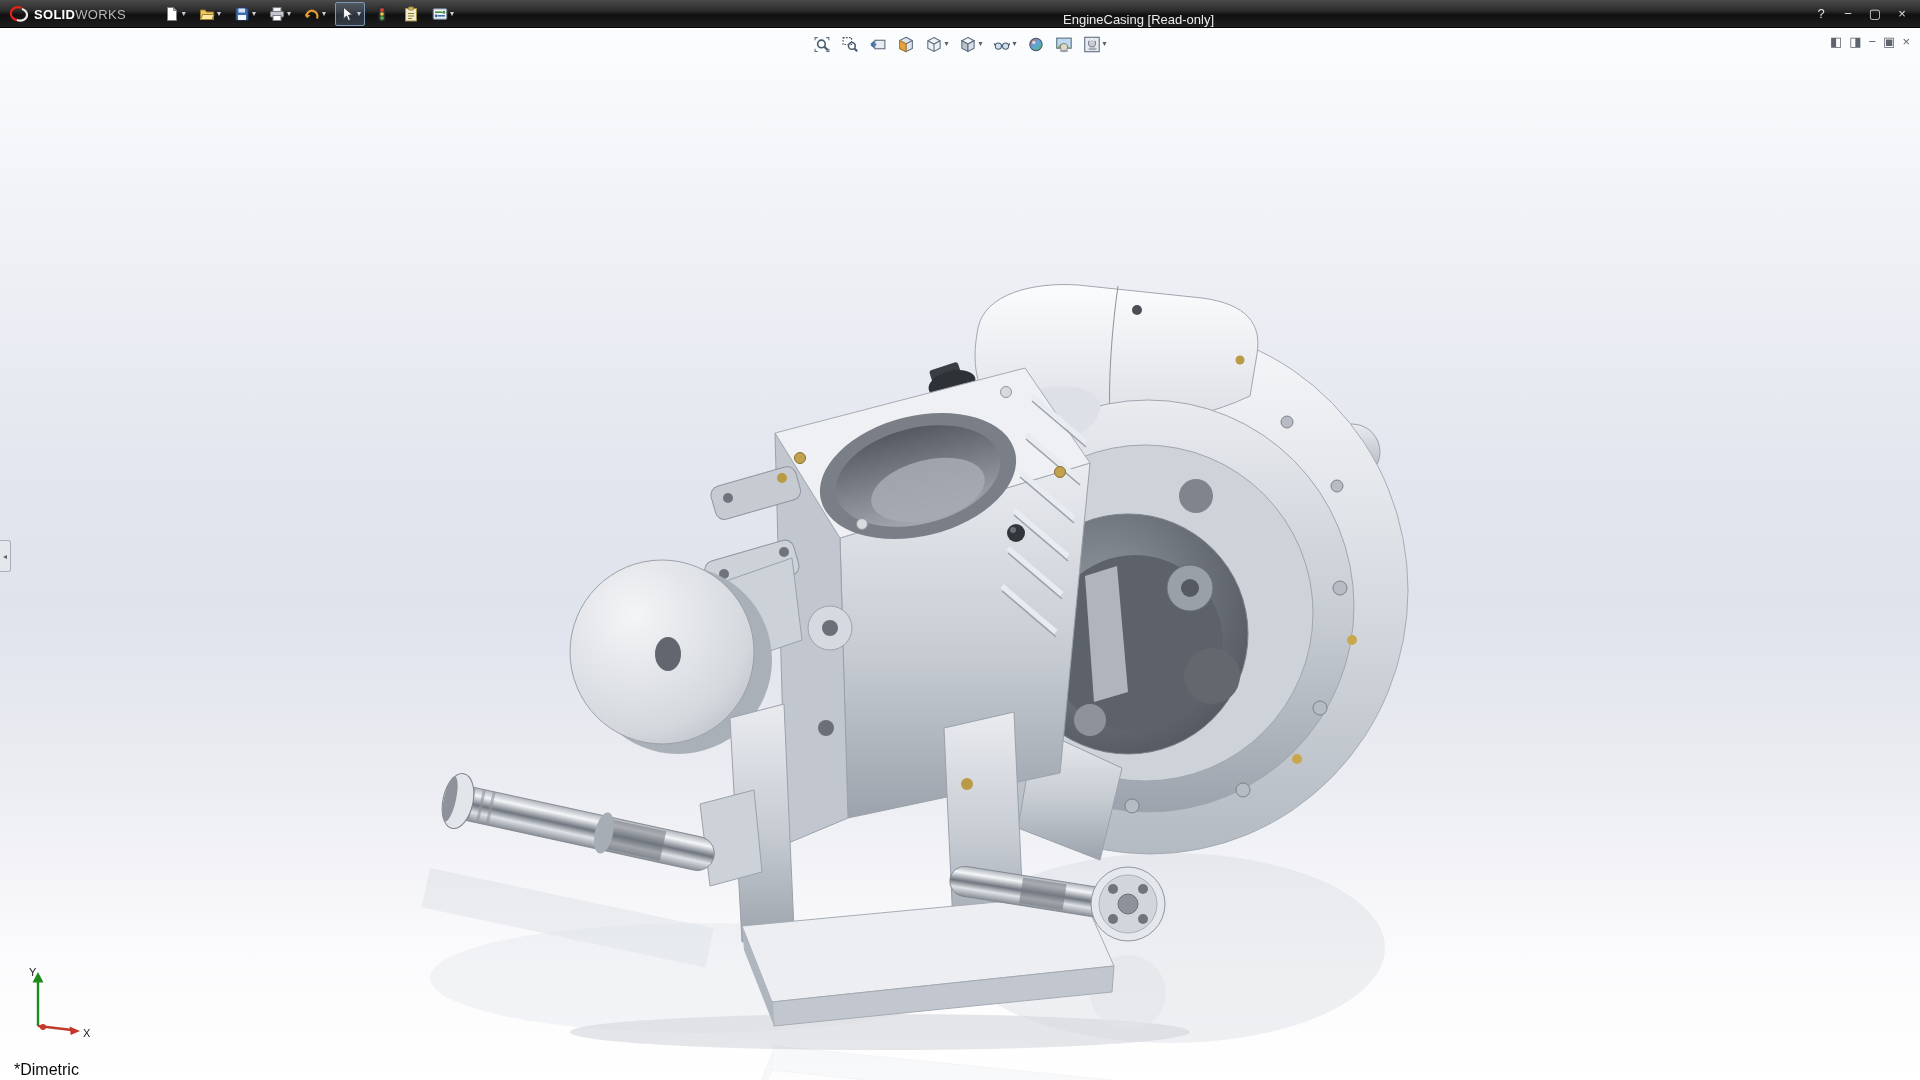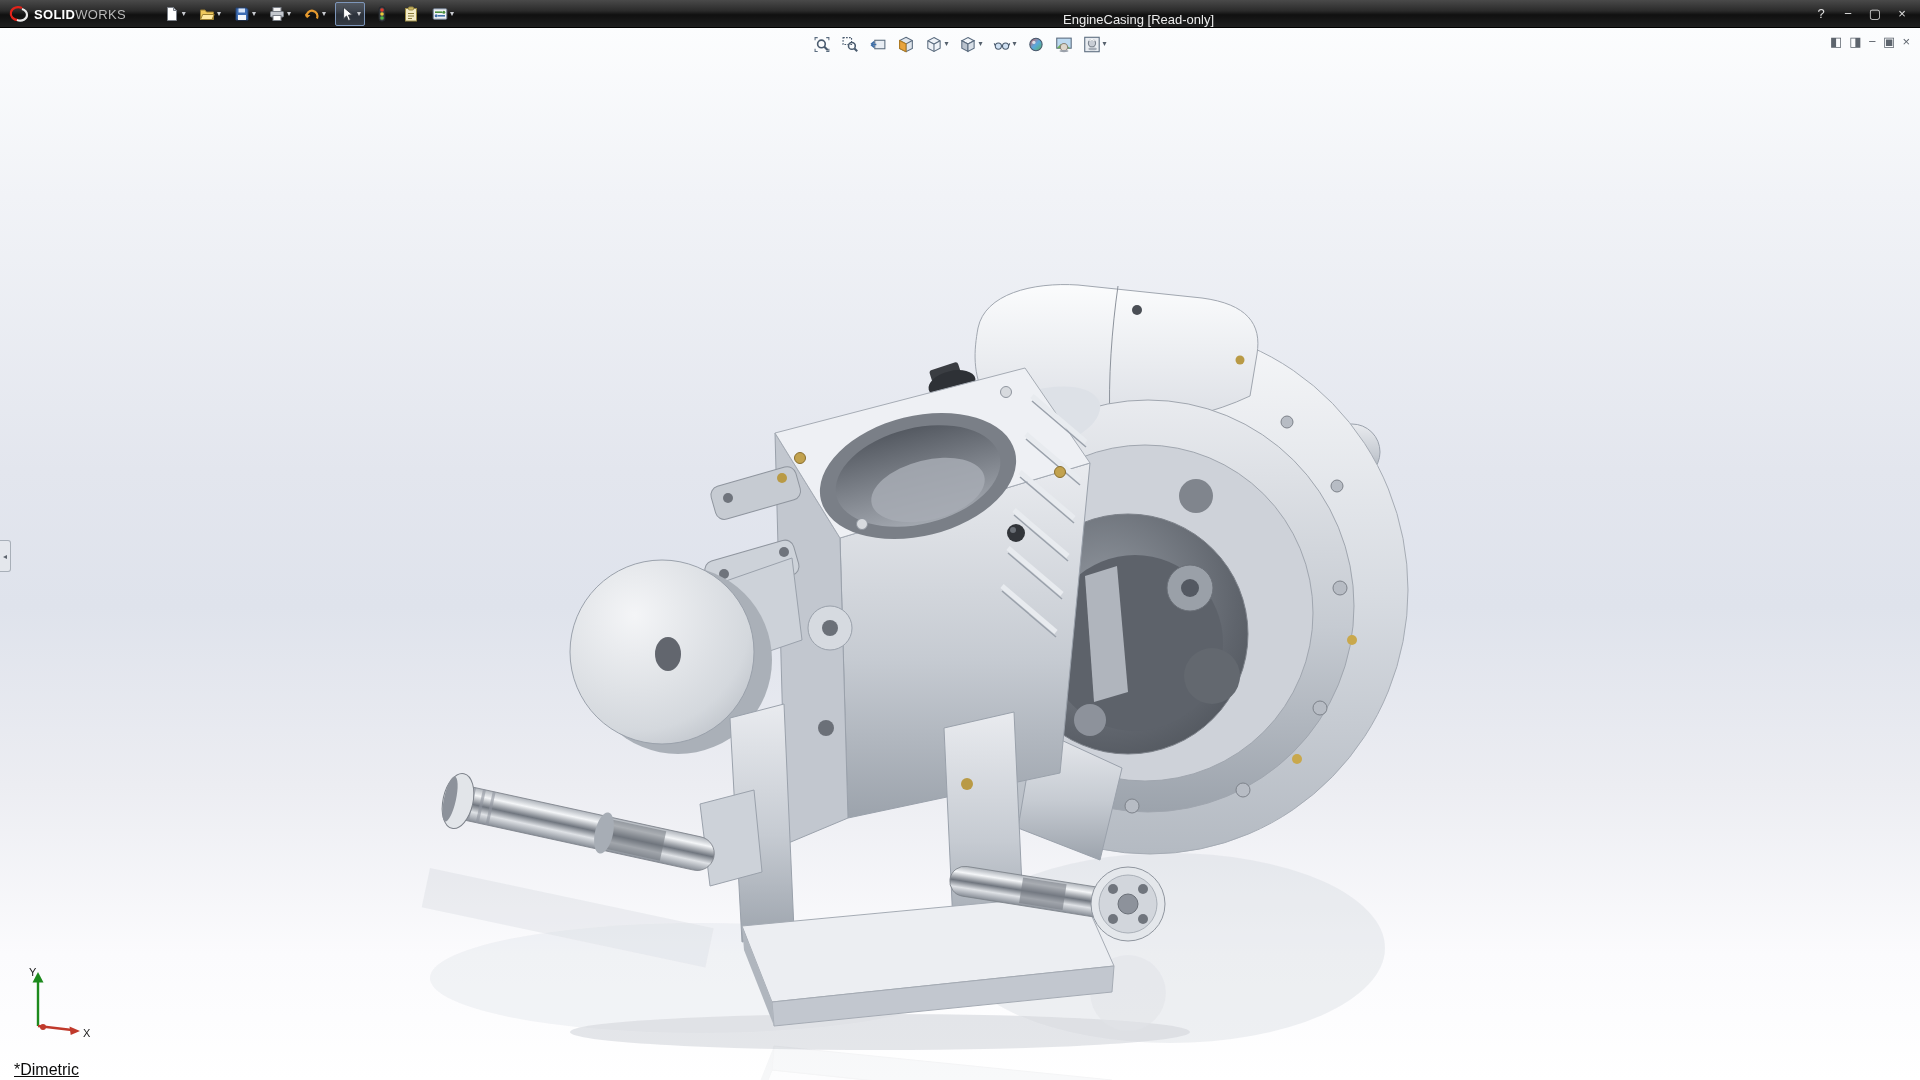--- a/index.html
+++ b/index.html
@@ -31,21 +31,21 @@
   .hu-btn{display:flex;align-items:center;height:22px;padding:0 1px}
   .hu-btn .ic,.hu-btn svg{width:17px;height:17px}
   .hu-btn .dd{color:#55606c}
 
   .doc-window-controls{position:absolute;right:10px;top:7px;display:flex;align-items:center;gap:7px}
   .doc-btn{color:#5d646d;font-size:13px;line-height:14px}
 
   .collapsed-tab{position:absolute;left:0;top:512px;width:11px;height:32px;background:#e4e7ec;border:1px solid #a8afb8;border-left:none;border-radius:0 3px 3px 0;color:#5d646d;font-size:8px;display:flex;align-items:center;justify-content:center}
 
   .triad{position:absolute;left:16px;bottom:34px}
-  .orientation-label{position:absolute;left:14px;bottom:1px;font-size:16px;color:#0a0a0a;text-decoration:underline}
+  .orientation-label{position:absolute;left:14px;bottom:1px;font-size:16px;color:#0a0a0a;}
 </style>
 </head>
 <body>
 
 <div class="app">
 
   <div class="titlebar">
     <div class="brand">
       <svg class="logo" viewBox="0 0 22 18">
         <path d="M14 3c-5-2-10 0-11 4s2 8 7 8" fill="none" stroke="#e2231a" stroke-width="2.2"></path>

